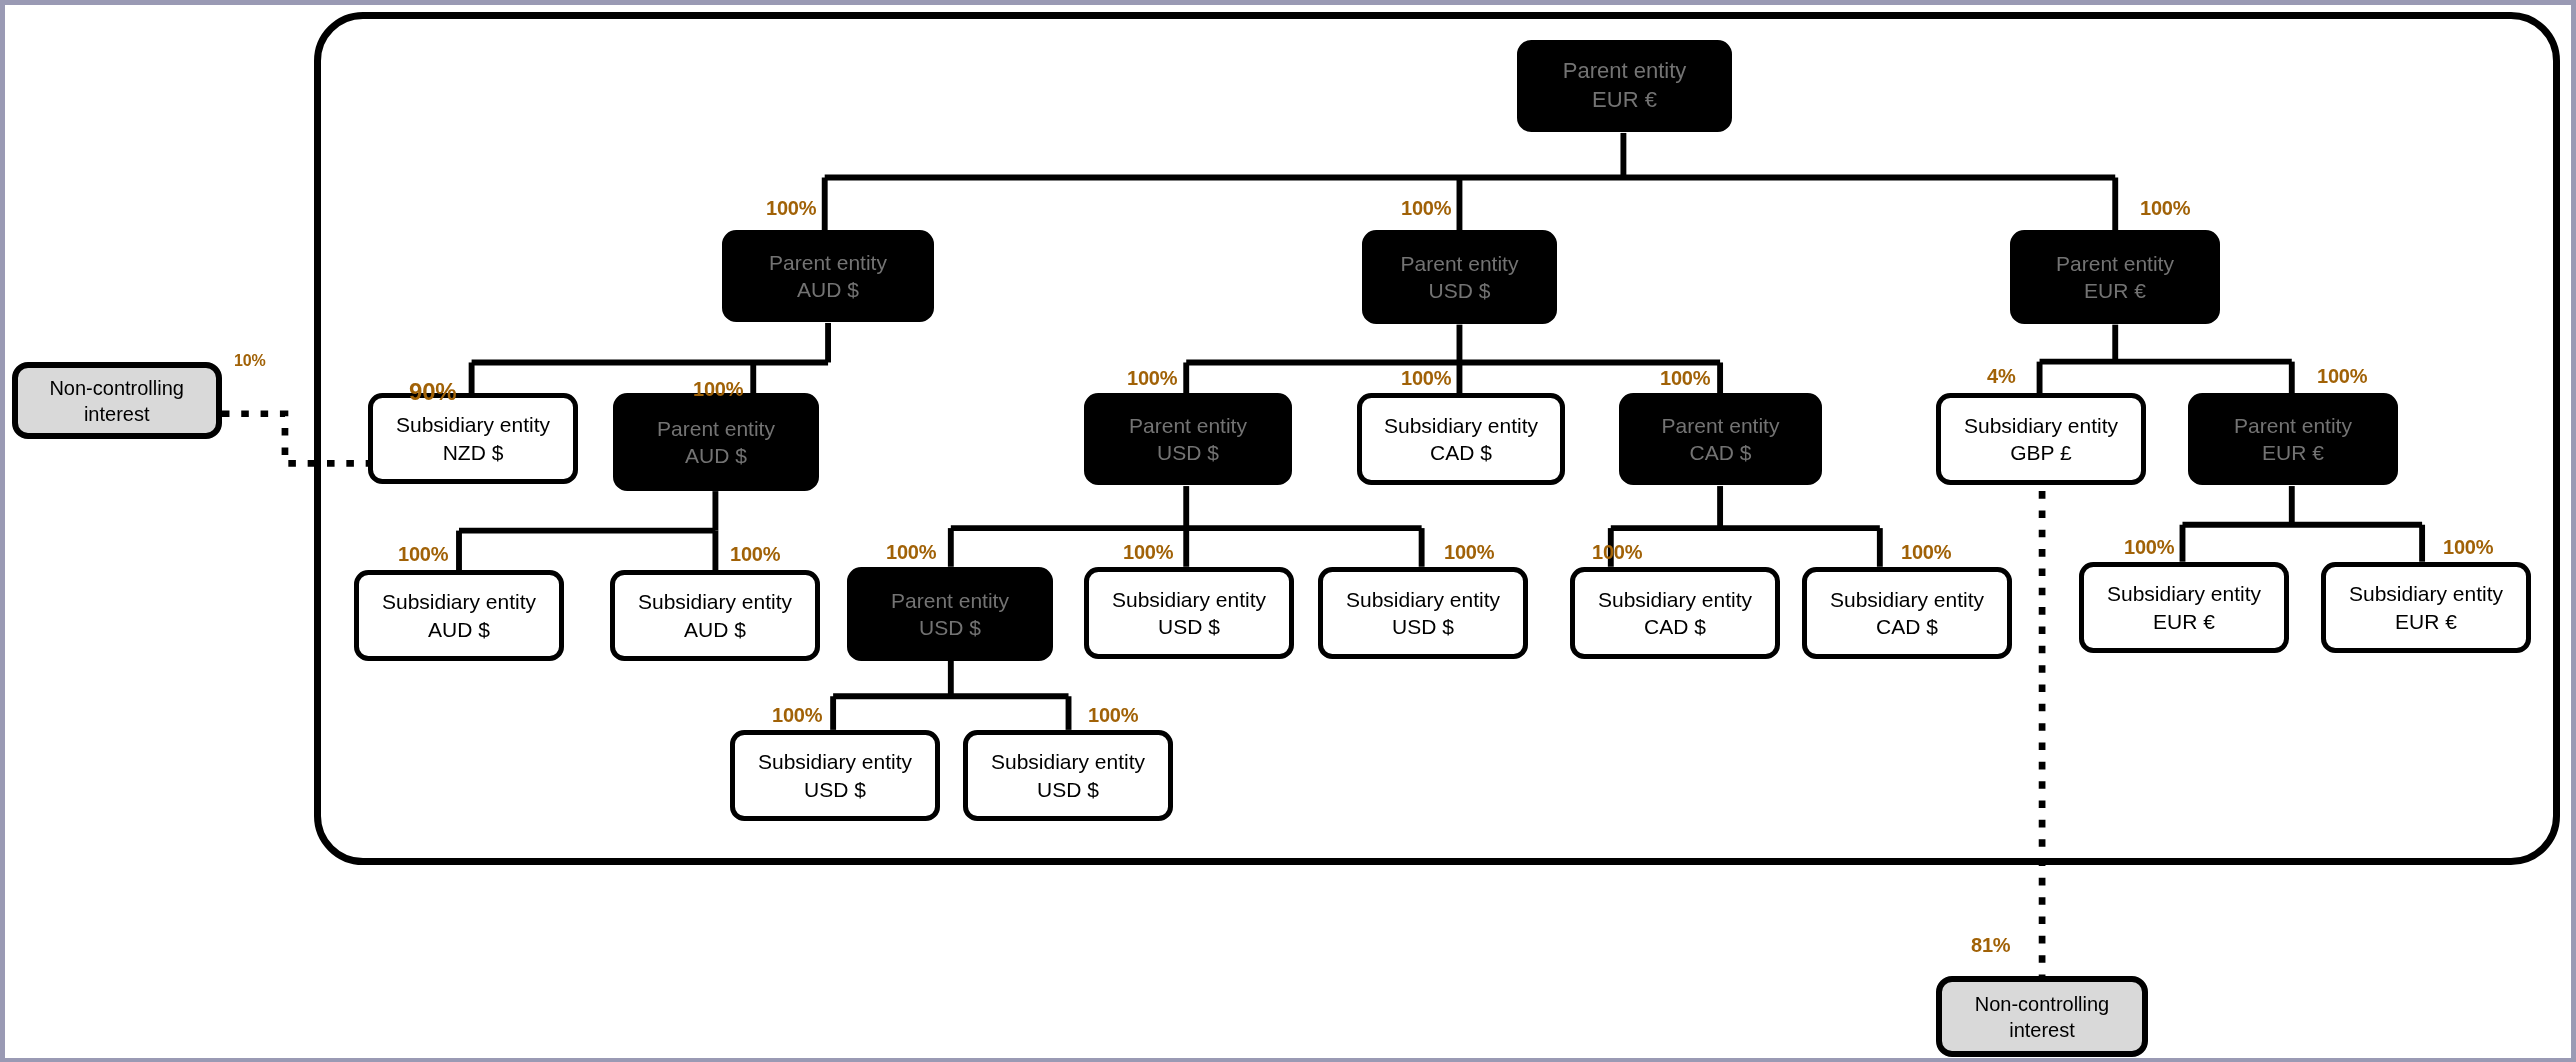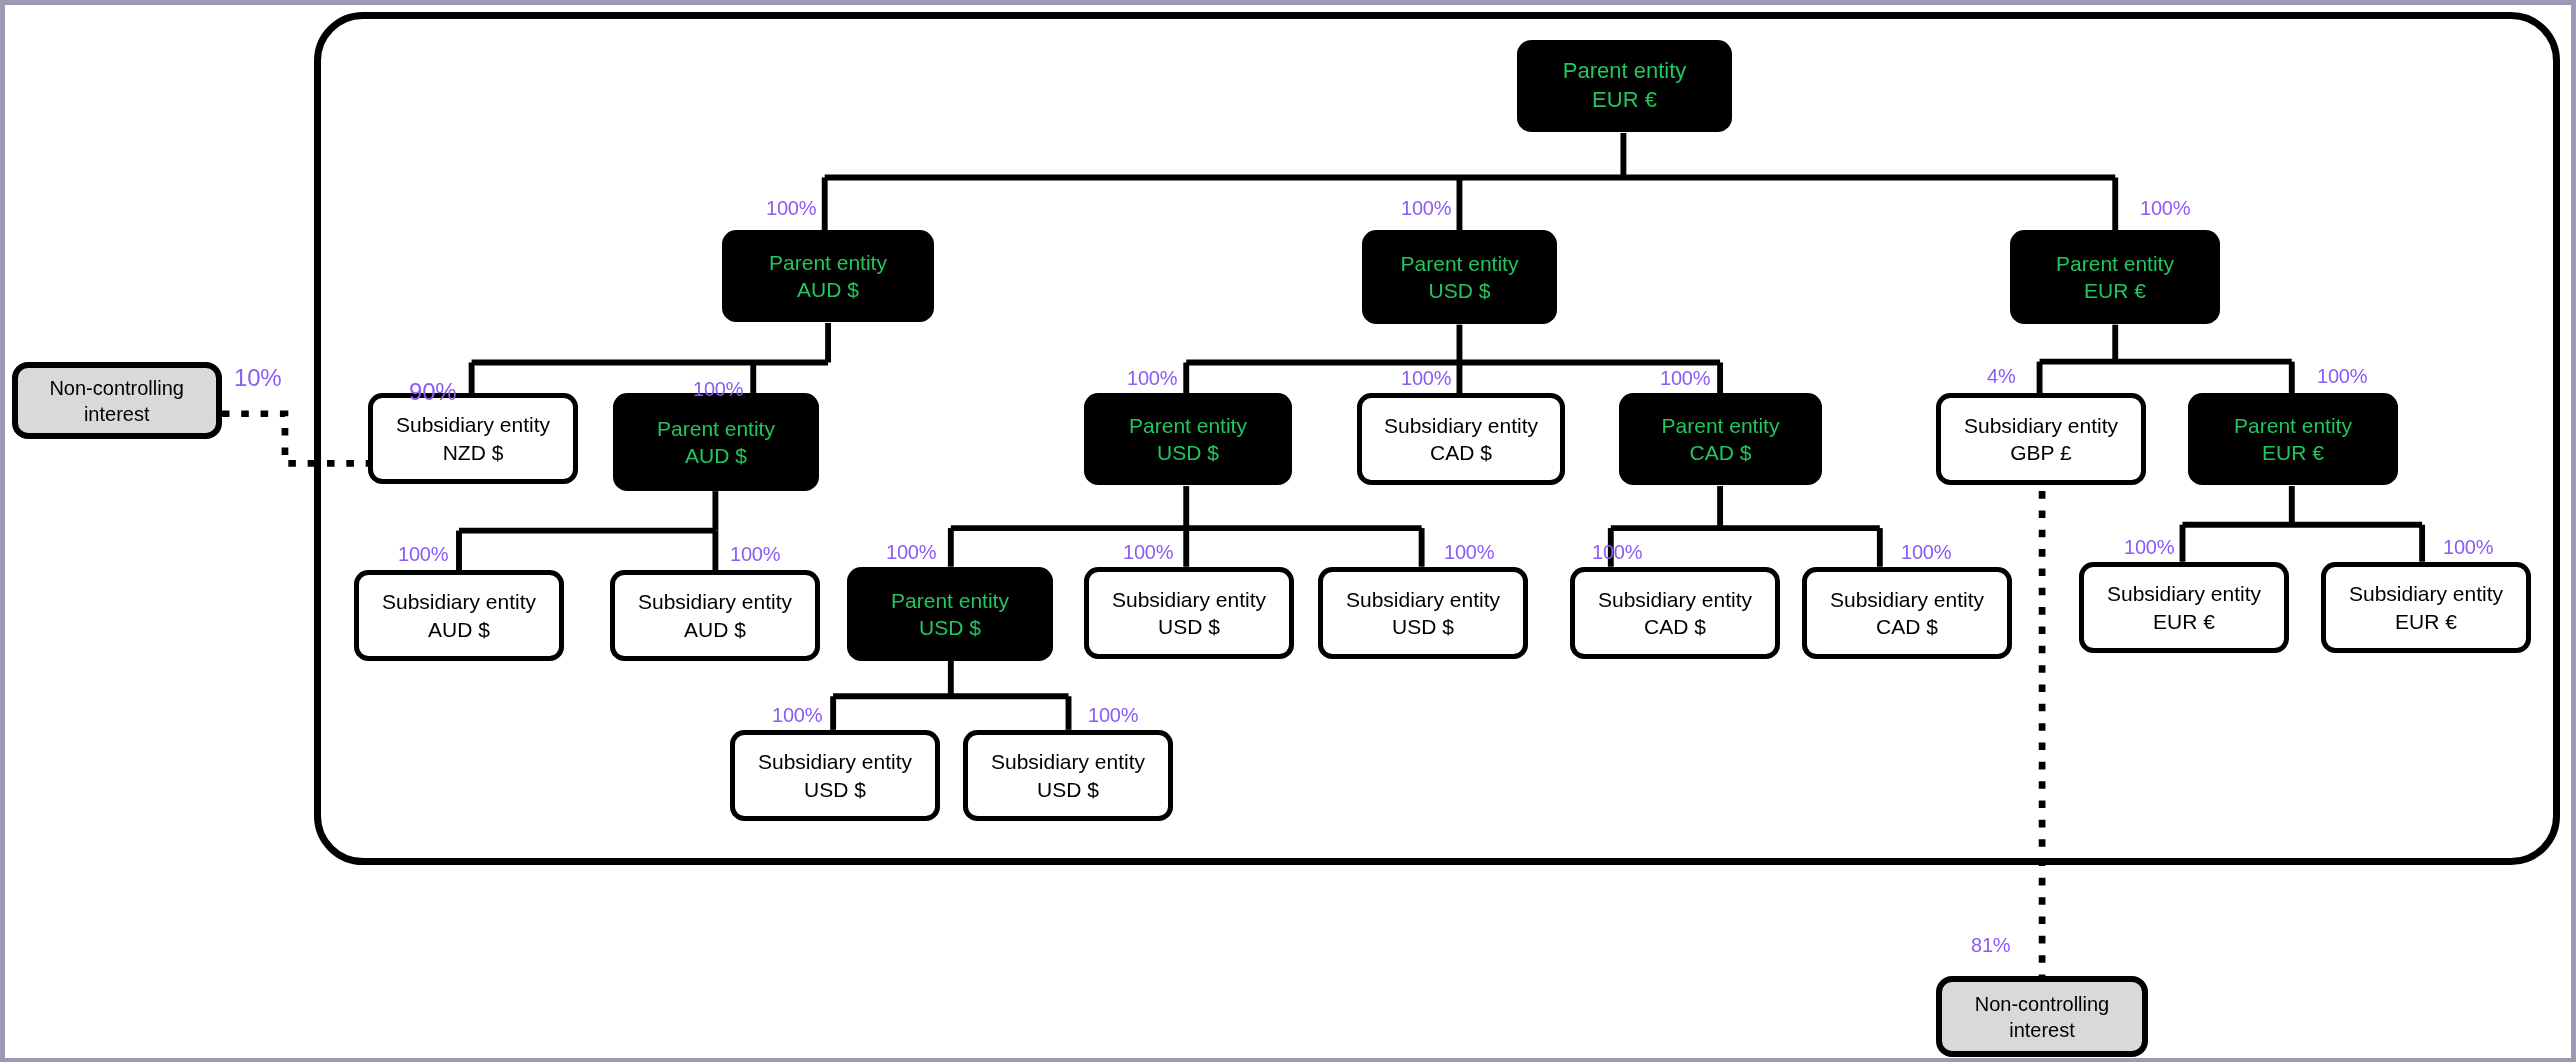--- a/index.html
+++ b/index.html
@@ -14,26 +14,26 @@
   .group-box{position:absolute;border:7.6px solid #000000;border-radius:49px;
              background:transparent;box-sizing:border-box;}
 
   
   .node{position:absolute;box-sizing:border-box;border:5.9px solid #000000;
         border-radius:14.3px;display:flex;flex-direction:column;
         align-items:center;justify-content:center;text-align:center;
         line-height:1.30;}
   .node .l1,.node .l2{display:block;white-space:nowrap;}
 
-  .node.parent{background:#000000;color:#22c55e;border-color:#000000;}
+  .node.parent{background:#000000;color:#737373;border-color:#000000;}
   .node.sub{background:#ffffff;color:#000000;border-color:#000000;}
   .node.nci{background:#d9d9d9;color:#000000;border-color:#000000;border-width:6.7px;border-radius:16px;}
 
   
-  .pct{position:absolute;color:#8b5cf6;font-weight:normal;white-space:nowrap;
+  .pct{position:absolute;color:#a16207;font-weight:bold;white-space:nowrap;
        letter-spacing:-0.2px;}
 </style>
 </head>
 <body>
 
 <div id="page">
 
   <svg id="svg-layer" viewBox="0 0 3064 1264" xmlns="http://www.w3.org/2000/svg">
     <g stroke="#000000" stroke-width="7" fill="none" stroke-linecap="butt">
 
@@ -238,17 +238,17 @@
 
   <div class="pct" style="left:1587px;top:536px;font-size:20px;">100%</div>
   <div class="pct" style="left:1896px;top:536px;font-size:20px;">100%</div>
 
   <div class="pct" style="left:2119px;top:531px;font-size:20px;">100%</div>
   <div class="pct" style="left:2438px;top:531px;font-size:20px;">100%</div>
 
   <div class="pct" style="left:767px;top:699px;font-size:20px;">100%</div>
   <div class="pct" style="left:1083px;top:699px;font-size:20px;">100%</div>
 
-  <div class="pct" style="left:229px;top:359px;font-size:24px;">10%</div>
+  <div class="pct" style="left:229px;top:347px;font-size:16px;">10%</div>
   <div class="pct" style="left:1966px;top:929px;font-size:20px;">81%</div>
 
 </div>
 
 
 </body></html>

